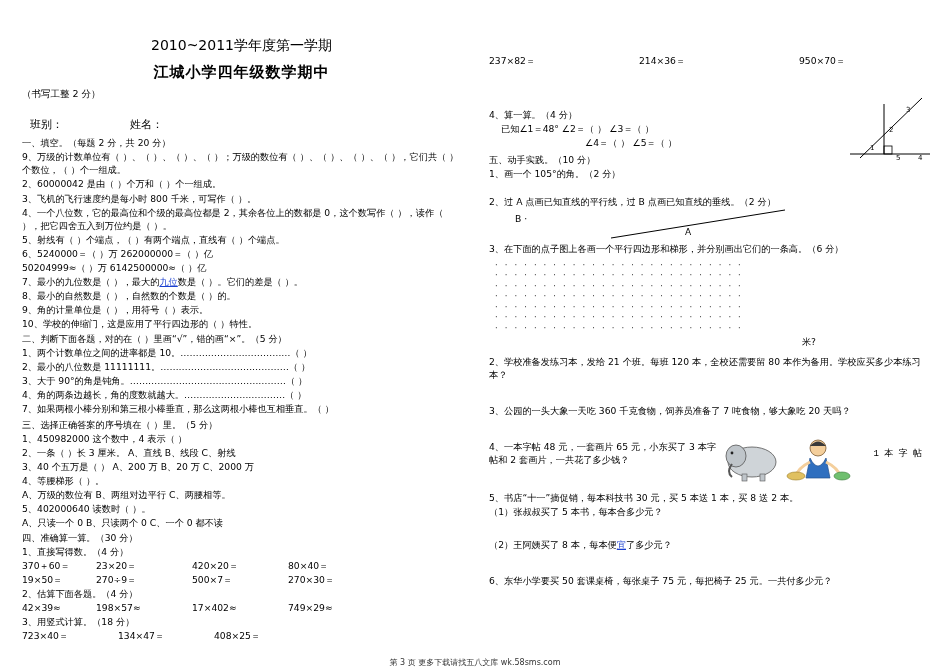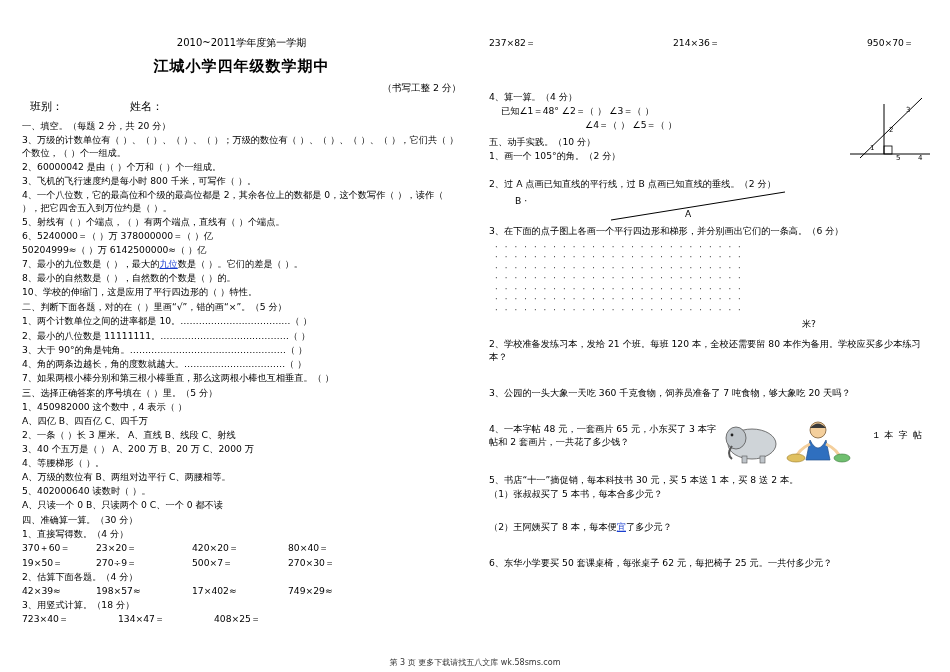--- a/index.html
+++ b/index.html
@@ -9,23 +9,23 @@
     font-family:"DejaVu Sans","Liberation Sans",sans-serif;
     color:#000;
     font-size:9.2px;
     line-height:1.42;
     overflow:hidden;
   }
   .page{position:relative;width:950px;height:672px;}
   .col{position:absolute;top:0;}
   .left{left:0;width:475px;padding:36px 14px 0 22px;box-sizing:border-box;}
   .right{left:475px;width:475px;padding:36px 22px 0 14px;box-sizing:border-box;}
-  .hdr-sub{text-align:center;font-size:10px;margin-bottom:6px;}
+  .hdr-sub{text-align:center;font-size:14px;margin-bottom:6px;}
   .hdr-title{text-align:center;font-size:15px;font-weight:bold;letter-spacing:1px;margin:4px 0 4px;}
-  .hdr-note{text-align:right;font-size:9.5px;margin-bottom:4px;}
+  .hdr-note{text-align:left;font-size:9.5px;margin-bottom:16px;}
   .idline{margin:2px 0 4px 8px;font-size:11px;}
   .idline span{display:inline-block;}
   .sec{margin-top:2px;}
   .ln{margin:0 0 1px 0;}
   .blue{color:#1a3fd0;text-decoration:underline;}
   .footer{
     position:absolute;left:0;bottom:4px;width:950px;text-align:center;
     font-size:8px;color:#333;
   }
   .fig-angle{position:absolute;right:14px;top:96px;width:92px;height:66px;}
@@ -53,47 +53,47 @@
     <div class="hdr-note">（书写工整 2 分）</div>
 
     <div class="idline">
       <span>班别：</span>
       <span style="display:inline-block;width:60px;"></span>
       <span>姓名：</span>
     </div>
 
     <div class="sec">
       <div class="ln">一、填空。（每题 2 分，共 20 分）</div>
-      <div class="ln">3、万级的计数单位有（        ）、（        ）、（        ）、（        ）；万级的数位有（      ）、（      ）、（      ）、（      ），它们共（      ）个数位，（      ）个一组成。</div>
+      <div class="ln">9、万级的计数单位有（        ）、（        ）、（        ）、（        ）；万级的数位有（      ）、（      ）、（      ）、（      ），它们共（      ）个数位，（      ）个一组成。</div>
       <div class="ln">2、60000042 是由（      ）个万和（      ）个一组成。</div>
       <div class="ln">3、飞机的飞行速度约是每小时 800 千米，可写作（        ）。</div>
       <div class="ln">4、一个八位数，它的最高位和个级的最高位都是 2，其余各位上的数都是 0，这个数写作（        ），读作（        ），把它四舍五入到万位约是（        ）。</div>
       <div class="ln">5、射线有（    ）个端点，（    ）有两个端点，直线有（    ）个端点。</div>
-      <div class="ln">6、5240000＝（      ）万   378000000＝（      ）亿</div>
+      <div class="ln">6、5240000＝（      ）万   262000000＝（      ）亿</div>
       <div class="ln">     50204999≈（      ）万      6142500000≈（      ）亿</div>
       <div class="ln">
         7、最小的九位数是（        ），最大的<span class="blue">九位</span>数是（        ）。它们的差是（        ）。
       </div>
       <div class="ln">8、最小的自然数是（      ），自然数的个数是（      ）的。</div>
+      <div class="ln">9、角的计量单位是（      ），用符号（      ）表示。</div>
       <div class="ln">10、学校的伸缩门，这是应用了平行四边形的（        ）特性。</div>
     </div>
 
     <div class="sec">
       <div class="ln">二、判断下面各题，对的在（  ）里画“√”，错的画“×”。（5 分）</div>
       <div class="ln">1、两个计数单位之间的进率都是 10。………………………………（     ）</div>
       <div class="ln">2、最小的八位数是 11111111。……………………………………（     ）</div>
       <div class="ln">3、大于 90°的角是钝角。……………………………………………（     ）</div>
       <div class="ln">4、角的两条边越长，角的度数就越大。……………………………（     ）</div>
       <div class="ln">7、如果两根小棒分别和第三根小棒垂直，那么这两根小棒也互相垂直。（   ）</div>
     </div>
 
     <div class="sec">
       <div class="ln">三、选择正确答案的序号填在（   ）里。（5 分）</div>
       <div class="ln">1、450982000 这个数中，4 表示（        ）</div>
-      <div class="ln">   A、四亿    B、四百亿    C、四千万</div>
       <div class="ln">2、一条（        ）长 3 厘米。   A、直线    B、线段    C、射线</div>
       <div class="ln">3、40 个五万是（        ）  A、200 万    B、20 万    C、2000 万</div>
       <div class="ln">4、等腰梯形（        ）。</div>
       <div class="ln">   A、万级的数位有    B、两组对边平行    C、两腰相等。</div>
       <div class="ln">5、402000640 读数时（        ）。</div>
       <div class="ln">   A、只读一个 0    B、只读两个 0    C、一个 0 都不读</div>
     </div>
 
     <div class="sec">
       <div class="ln">四、准确算一算。（30 分）</div>
@@ -121,21 +121,21 @@
       <div class="ln eqgrid">
         <span class="w2">723×40＝</span>
         <span class="w3">134×47＝</span>
         <span class="w4">408×25＝</span>
       </div>
     </div>
   </div>
 
   <div class="col right">
 
-    <div class="ln eqgrid" style="margin-top:0;gap:34px;">
+    <div class="ln eqgrid" style="margin-top:18px;">
       <span style="width:150px;">237×82＝</span>
       <span style="width:160px;">214×36＝</span>
       <span>950×70＝</span>
     </div>
 
     <div style="height:40px;"></div>
 
     <div class="ln">4、算一算。（4 分）</div>
     <div class="ln" style="margin-left:12px;">已知∠1＝48°  ∠2＝（        ）     ∠3＝（        ）</div>
     <div class="ln" style="margin-left:96px;">∠4＝（        ）     ∠5＝（        ）</div>
@@ -211,17 +211,17 @@
       </div>
       <div style="position:absolute;right:6px;top:8px;font-size:9px;font-family:Liberation Mono, monospace;">1 本 字 帖</div>
     </div>
 
     <div style="height:24px;"></div>
     <div class="ln">5、书店“十一”摘促销，每本科技书 30 元，买 5 本送 1 本，买 8 送 2 本。</div>
     <div class="ln">（1）张叔叔买了 5 本书，每本合多少元？</div>
     <div style="height:18px;"></div>
     <div class="ln">（2）王阿姨买了 8 本，每本便<span class="blue">宜</span>了多少元？</div>
     <div style="height:22px;"></div>
-    <div class="ln">6、东华小学要买 50 套课桌椅，每张桌子 62 元，每把椅子 25 元。一共付多少元？</div>
+    <div class="ln">6、东华小学要买 50 套课桌椅，每张桌子 75 元，每把椅子 25 元。一共付多少元？</div>
   </div>
 
   <div class="footer">第 3 页 更多下载请找五八文库 wk.58sms.com</div>
 </div>
 
 </body></html>

